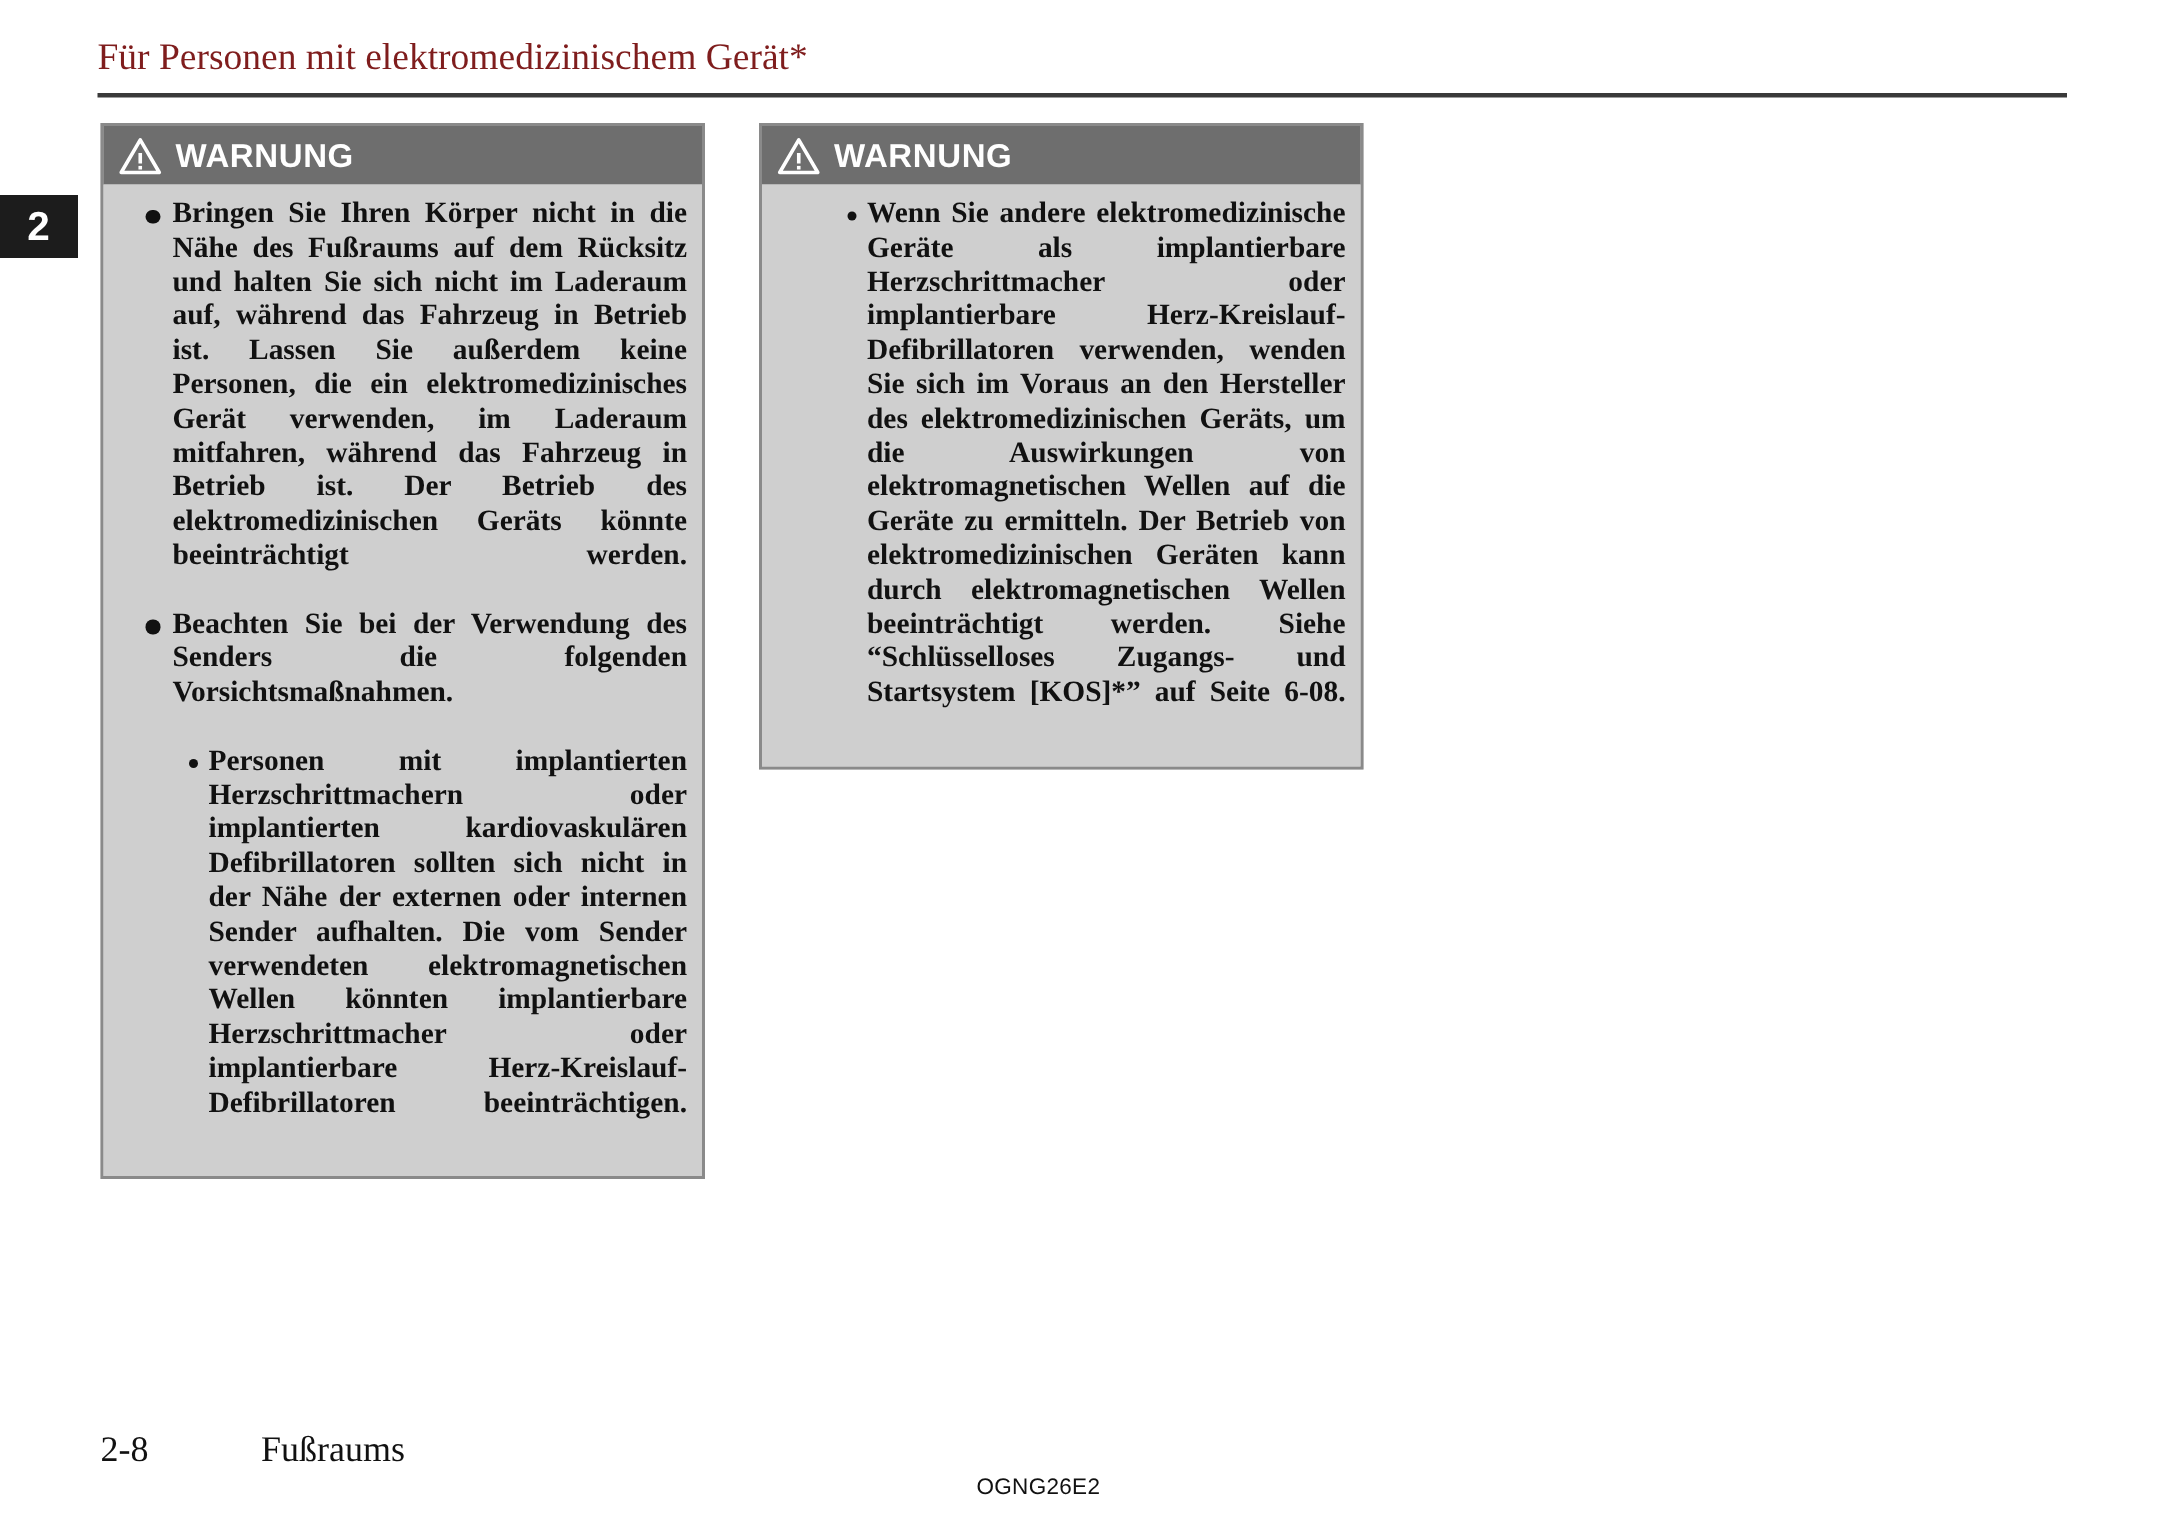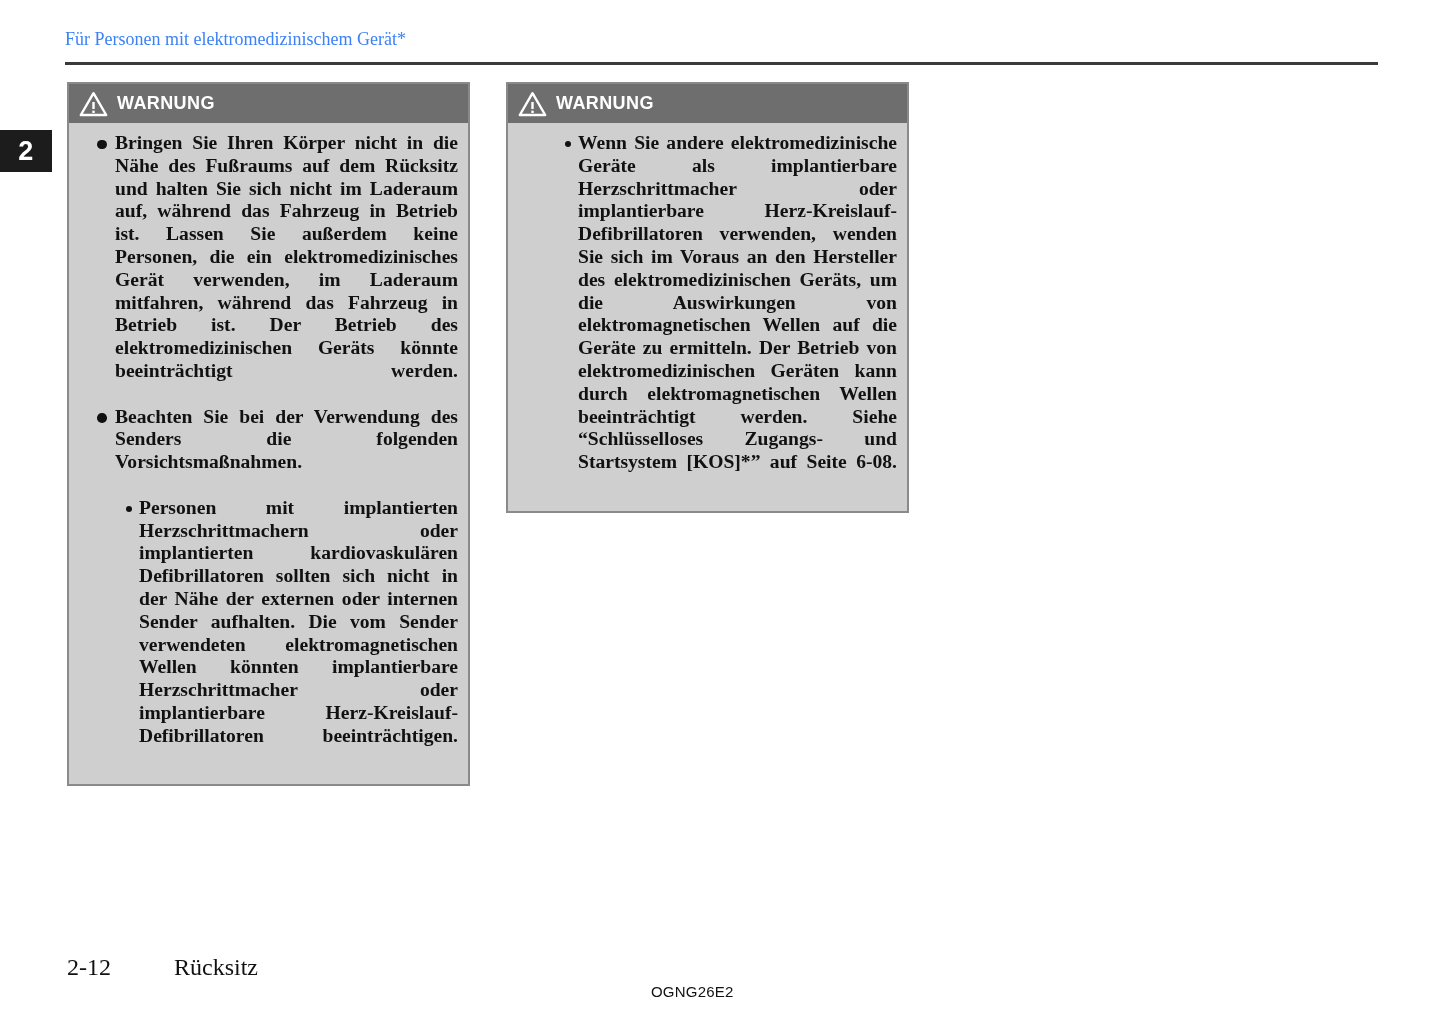--- a/index.html
+++ b/index.html
@@ -39,23 +39,23 @@
 
   
   .page-header {
     position: absolute;
     left: 65px;
     top: 24px;
     width: 1313px;
   }
   .header-title {
     font-family: "Liberation Serif", "DejaVu Serif", serif;
-    font-size: 18px;
+    font-size: 25px;
     line-height: 30px;
-    color: #3b82f6;
+    color: #7f1d1d;
     white-space: nowrap;
   }
   .header-rule {
     margin-top: 8px;
     border-top: 3px solid #3a3a3a;
     width: 100%;
     height: 0;
   }
 
   
@@ -86,21 +86,21 @@
   }
   .warn-icon {
     width: 29px;
     height: 26px;
     flex: 0 0 auto;
     display: block;
   }
   .warn-head-label {
     font-family: "Liberation Sans", "DejaVu Sans", sans-serif;
     font-weight: bold;
-    font-size: 18px;
+    font-size: 22px;
     line-height: 25px;
     color: #ffffff;
     letter-spacing: 0.4px;
     margin-left: 9px;
     white-space: nowrap;
     text-align: right;
   }
   .warn-body {
     background: #cfcfcf;
     padding: 9px 10px 14px 10px;
@@ -256,18 +256,18 @@
             <span class="bullet"></span>
             <span class="btext">Wenn Sie andere elektromedizinische Geräte als implantierbare Herzschrittmacher oder implantierbare Herz-Kreislauf-Defibrillatoren verwenden, wenden Sie sich im Voraus an den Hersteller des elektromedizinischen Geräts, um die Auswirkungen von elektromagnetischen Wellen auf die Geräte zu ermitteln. Der Betrieb von elektromedizinischen Geräten kann durch elektromagnetischen Wellen beeinträchtigt werden. Siehe “Schlüsselloses Zugangs- und Startsystem [KOS]*” auf Seite 6-08.</span>
           </li>
         </ul>
       </div>
     </div>
 
   </div>
 
   <div class="page-footer">
-    <div class="footer-page-number">2-12</div>
-    <div class="footer-section">Rücksitz</div>
+    <div class="footer-page-number">2-8</div>
+    <div class="footer-section">Fußraums</div>
     <div class="footer-doc-code">OGNG26E2</div>
   </div>
 
 </div>
 
 </body></html>

